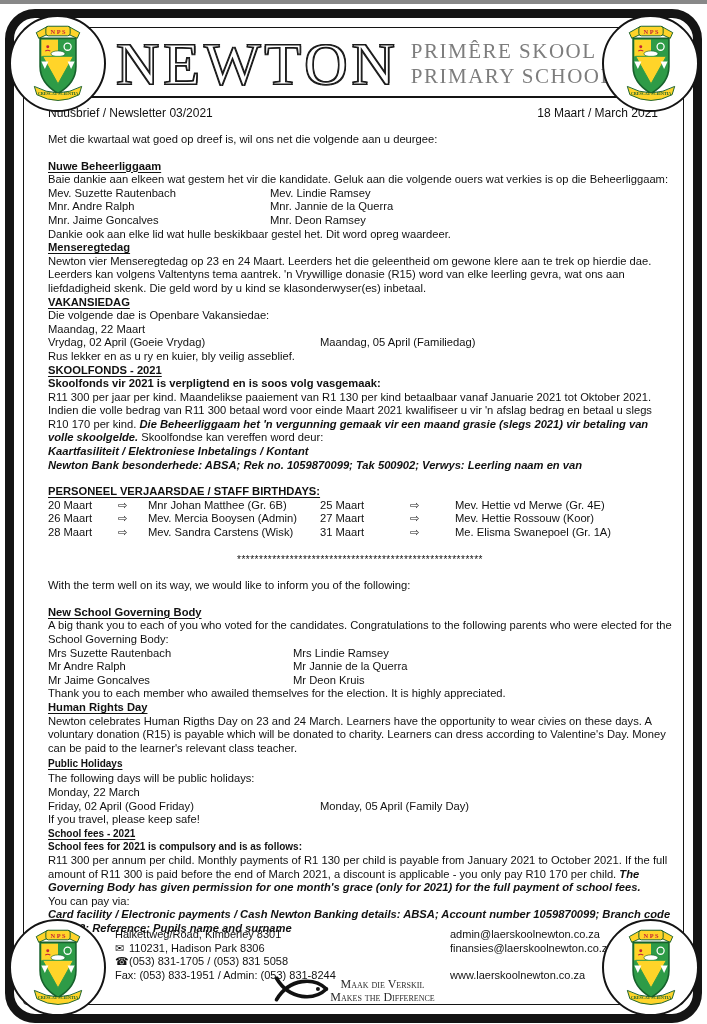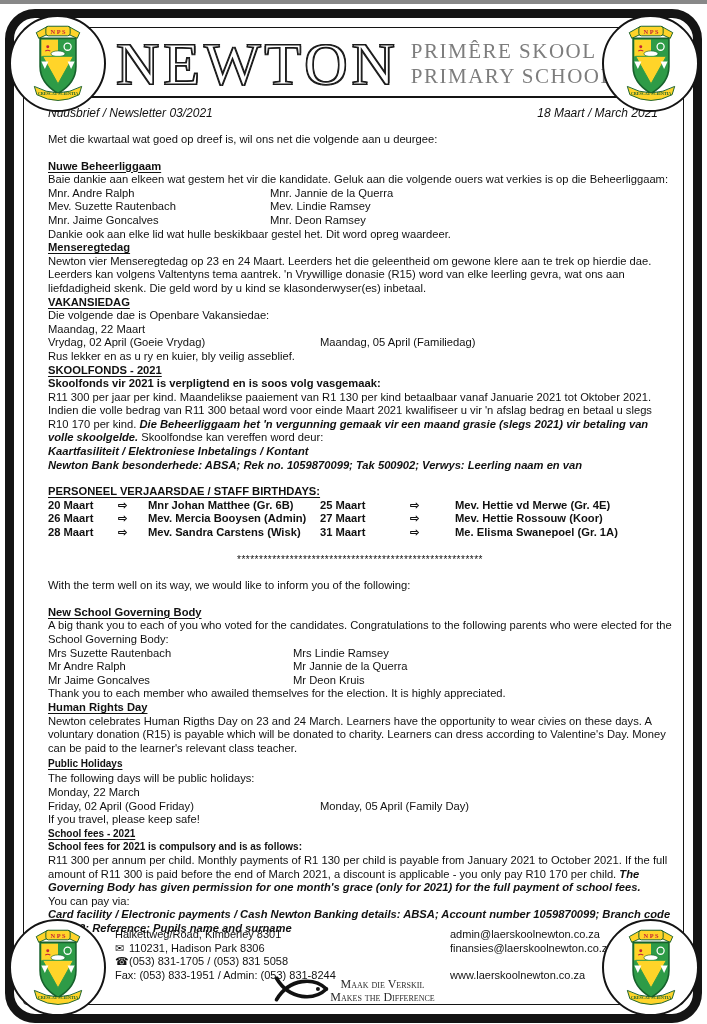--- a/index.html
+++ b/index.html
@@ -42,37 +42,37 @@
     letter-spacing:4px; color:#fff;
     text-shadow:-1px -1px 0 #1a1a1a, 1px -1px 0 #1a1a1a, -1px 1px 0 #1a1a1a, 1px 1px 0 #1a1a1a;
     -webkit-text-stroke:1.2px #1a1a1a;
   }
   .logo-sub {
     margin-left:12px; font-family:"Liberation Serif", serif;
     font-size:21px; line-height:25px; letter-spacing:1.5px; color:#7d7d7d;
   }
   .masthead-row {
     position:absolute; left:48px; right:49px; top:102px;
-    display:flex; justify-content:space-between; font-size:12px; z-index:2;font-style:italic;
+    display:flex; justify-content:space-between; font-size:12px; z-index:2;
   }
   
   .body-content {
     position:absolute; left:48px; top:129px; width:624px;
     font-size:11.2px; line-height:13.6px; z-index:2;
   }
   .line { white-space:normal; }
   .gap  { height:13px; }
   .b { font-weight:bold; }
   .i { font-style:italic; }
   .hseg { font-weight:bold; text-decoration:underline; text-underline-offset:2px; }
   .lg { font-size:10px; }
   .xl { font-size:10px; line-height:17px; }
   .colL { display:inline-block; }
   .sep { text-align:center; font-size:10px; letter-spacing:0.5px; }
-  .bdrow { display:grid; grid-template-columns:70px 30px 172px 90px 45px auto;font-weight:bold; }
+  .bdrow { display:grid; grid-template-columns:70px 30px 172px 90px 45px auto; }
   
   .footer-left {
     position:absolute; left:115px; top:924px; font-size:11px; line-height:13.6px; z-index:2;
   }
   .footer-right {
     position:absolute; left:450px; top:924px; font-size:11px; line-height:13.6px; z-index:2;
   }
   .f-icon { display:inline-block; width:14px; }
   .slogan-wrap {
     position:absolute; left:0; top:971px; width:707px; z-index:2;
@@ -180,22 +180,22 @@
   <div class="masthead-row">
     <span>Nuusbrief / Newsletter  03/2021</span>
     <span>18 Maart / March 2021</span>
   </div>
 
   <div class="body-content">
       <div class="line"><span>Met die kwartaal wat goed op dreef is, wil ons net die volgende aan u deurgee:</span></div>
       <div class="gap"></div>
       <div class="line"><span class="hseg">Nuwe Beheerliggaam</span></div>
       <div class="line"><span>Baie dankie aan elkeen wat gestem het vir die kandidate.  Geluk aan die volgende ouers wat verkies is op die Beheerliggaam:</span></div>
+      <div class="line"><span class="colL" style="width: 222px;">Mev. Suzette Rautenbach</span><span>Mev. Lindie Ramsey</span></div>
       <div class="line"><span class="colL" style="width: 222px;">Mnr. Andre Ralph</span><span>Mnr. Jannie de la Querra</span></div>
-      <div class="line"><span class="colL" style="width: 222px;">Mev. Suzette Rautenbach</span><span>Mev. Lindie Ramsey</span></div>
       <div class="line"><span class="colL" style="width: 222px;">Mnr. Jaime Goncalves</span><span>Mnr. Deon Ramsey</span></div>
       <div class="line"><span>Dankie ook aan elke lid wat hulle beskikbaar gestel het.  Dit word opreg waardeer.</span></div>
       <div class="line"><span class="hseg">Menseregtedag</span></div>
       <div class="line"><span>Newton vier Menseregtedag op 23 en 24 Maart.  Leerders het die geleentheid om gewone klere aan te trek op hierdie dae.  Leerders kan volgens Valtentyns tema aantrek. 'n Vrywillige donasie (R15) word van elke leerling gevra, wat ons aan liefdadigheid skenk.  Die geld word by u kind se klasonderwyser(es) inbetaal.</span></div>
       <div class="line"><span class="hseg">VAKANSIEDAG</span></div>
       <div class="line"><span>Die volgende dae is Openbare Vakansiedae:</span></div>
       <div class="line"><span>Maandag, 22 Maart</span></div>
       <div class="line"><span class="colL" style="width: 272px;">Vrydag, 02 April (Goeie Vrydag)</span><span>Maandag, 05 April (Familiedag)</span></div>
       <div class="line"><span>Rus lekker en as u ry en kuier, bly veilig asseblief.</span></div>
       <div class="line"><span class="hseg">SKOOLFONDS - 2021</span></div>

